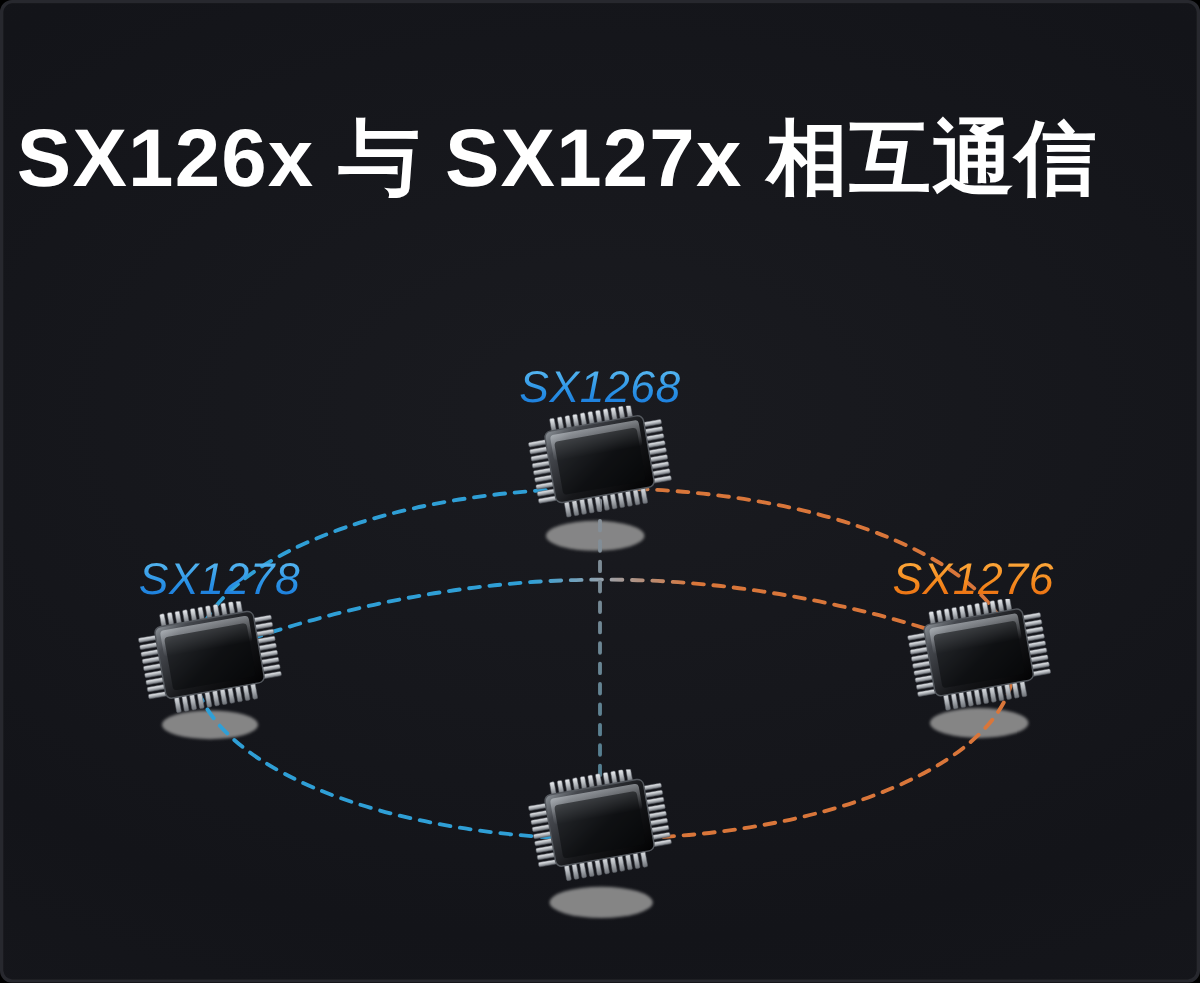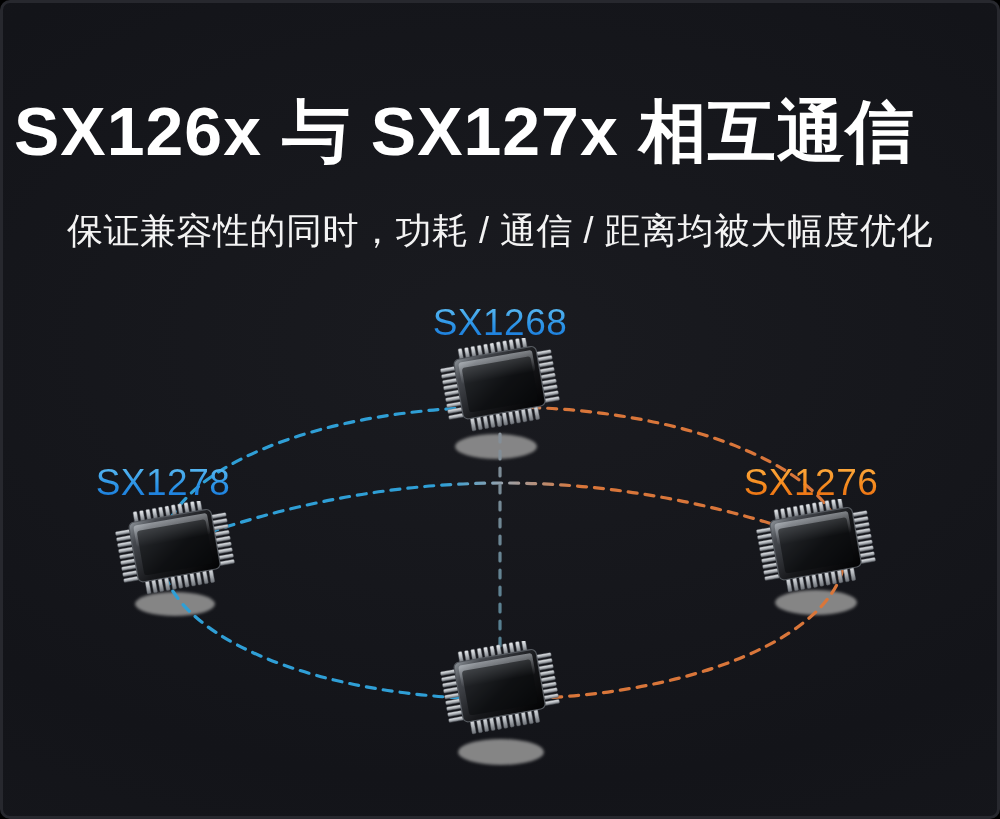--- a/index.html
+++ b/index.html
@@ -45,36 +45,35 @@
   .chip-left{left:108px;top:498px;}
   .chip-right{left:749px;top:496px;}
   .chip-bottom{left:433px;top:638px;}
   .node-label{
     position:absolute;z-index:4;
     margin:0;
     font-size:37px;font-weight:500;letter-spacing:0.5px;
     white-space:nowrap;
     transform:translateX(-50%);
     background-clip:text;-webkit-background-clip:text;
-    -webkit-text-fill-color:transparent;color:transparent;
+    -webkit-text-fill-color:transparent;color:transparent;font-style:italic;
   }
   .label-blue{background-image:linear-gradient(180deg,#66c3f3 0%,#2b93e6 55%,#1370d6 100%);}
   .label-orange{background-image:linear-gradient(180deg,#ffb245 0%,#f58a1e 55%,#e5620c 100%);}
   .lbl-sx1268{left:497px;top:299px;}
-  .lbl-sx1278{left:160px;top:459px;text-align:center;}
+  .lbl-sx1278{left:180px;top:459px;text-align:center;}
   .lbl-sx1276{left:808px;top:459px;text-align:right;}
   .lbl-sx1262{left:501px;top:604px;}
 </style>
 </head>
 <body>
 
 <div class="stage">
 
   <h1 class="page-title">SX126x 与 SX127x 相互通信</h1>
-  <p class="page-subtitle">保证兼容性的同时，功耗 / 通信 / 距离均被大幅度优化</p>
 
   <div class="chip-shadow sh-top"></div>
   <div class="chip-shadow sh-left"></div>
   <div class="chip-shadow sh-right"></div>
   <div class="chip-shadow sh-bottom"></div>
 
   <svg class="links-layer" viewBox="0 0 1000 819" fill="none">
     <defs>
       <linearGradient id="ringGrad" gradientUnits="userSpaceOnUse" x1="155" y1="550" x2="845" y2="550">
         <stop offset="0" stop-color="#2f9fd6"></stop>

